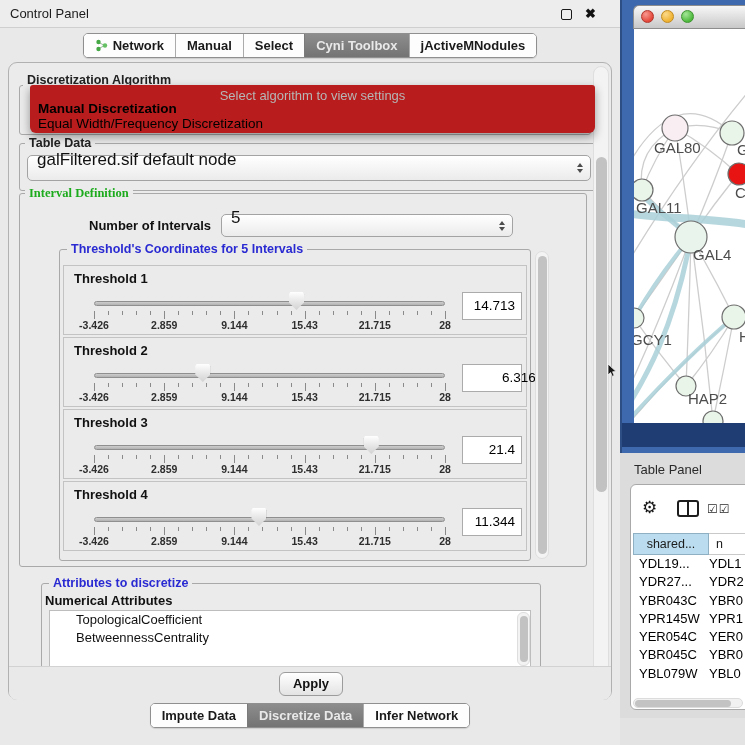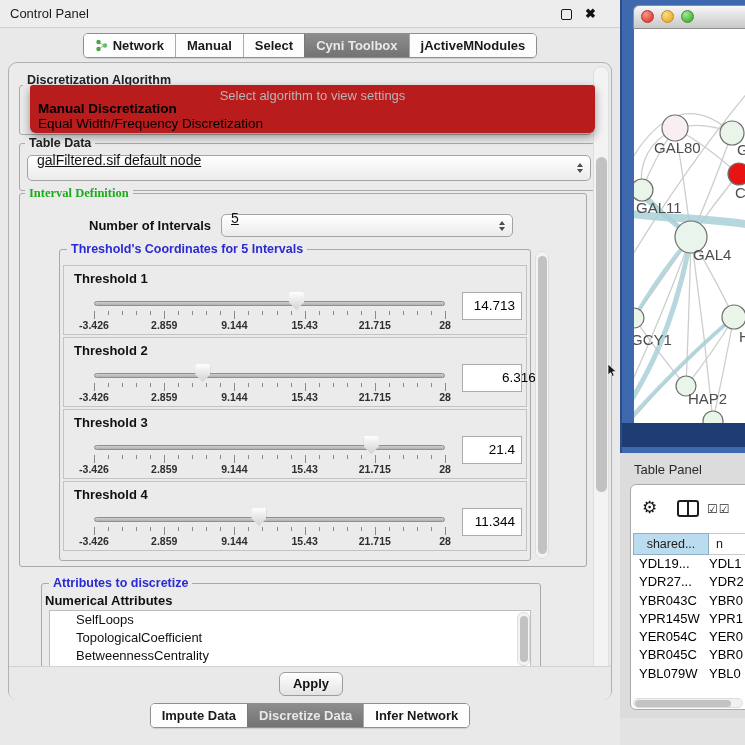--- a/index.html
+++ b/index.html
@@ -29,22 +29,22 @@
 
   
   #card { left:8px; top:62px; width:604px; height:638px; background:#ebebeb;
           border:1px solid #b1b1b1; border-radius:9px; }
   .group { position:absolute; border:1px solid #a9a9a9; border-radius:3px; }
   .group-label { position:absolute; font-size:12.5px; font-weight:600; background:#ebebeb;
                  padding:0 4px; white-space:nowrap; }
   .green { color:#1cab1c;font-family:Liberation Serif, serif; } .blue { color:#2a2ad2; } .dark { color:#222; }
 
   .combo { position:absolute; background:linear-gradient(#ffffff,#ebebeb);
-           border:1px solid #a3a3a3; border-radius:5px; font-size:14px; color:#111;
-           display:flex; align-items:center; padding:0 22px 16px 9px;text-decoration:underline; }
+           border:1px solid #a3a3a3; border-radius:5px; font-size:17px; color:#111;
+           display:flex; align-items:center; padding:0 22px 16px 9px; }
   .arrows { position:absolute; right:7px; top:50%; transform:translateY(-50%);
             display:flex; flex-direction:column; gap:2px; }
   .tri-up { width:0; height:0; border-left:3.5px solid transparent; border-right:3.5px solid transparent;
             border-bottom:4.5px solid #4c4c4c; }
   .tri-down { width:0; height:0; border-left:3.5px solid transparent; border-right:3.5px solid transparent;
               border-top:4.5px solid #4c4c4c; }
 
   #focus-ring { position:absolute; border:2px solid #6ba3dc; box-shadow:0 0 3px #86b6e6;
                 background:linear-gradient(#ffffff,#eef3f8); border-radius:6px; }
 
@@ -361,21 +361,20 @@
         </div>
 
       <div class="vscroll-track" style="left:526px; top:188px; width:14px; height:308px;">
         <div class="vscroll-thumb" style="left:2px; top:4px; width:9px; height:298px;"></div>
       </div>
 
       <div class="group" style="left:32px; top:520px; width:500px; height:96px;"></div>
       <div class="group-label blue" style="left:40px; top:513px;">Attributes to discretize</div>
       <div class="abs" style="left:36px; top:530px; font-size:13px; font-weight:bold; color:#111;">Numerical Attributes</div>
       <div id="attr-list">
-          <div class="attr-item">SelfLoops</div>
           <div class="attr-item">TopologicalCoefficient</div>
           <div class="attr-item">BetweennessCentrality</div>
         </div>
       <div class="vscroll-track" style="left:508px; top:549px; width:13px; height:54px; border-radius:6px;">
         <div class="vscroll-thumb" style="left:2px; top:3px; width:8px; height:46px;"></div>
       </div>
 
       <div id="apply-bar">
         <div id="apply-btn">Apply</div>
       </div>

